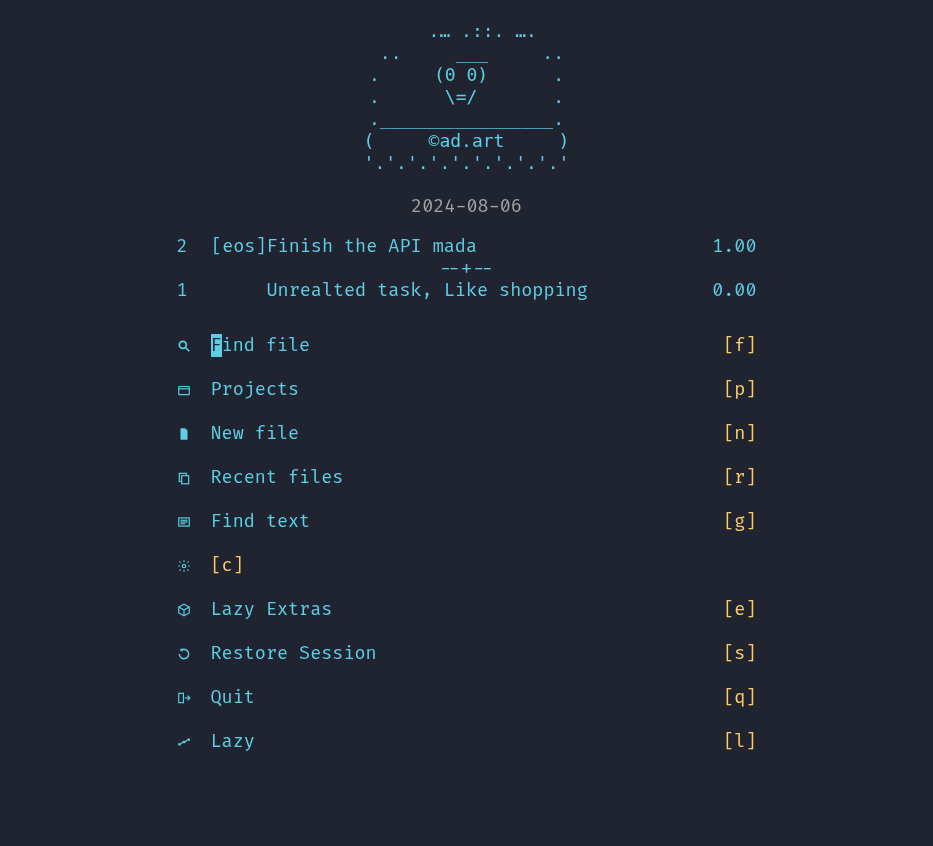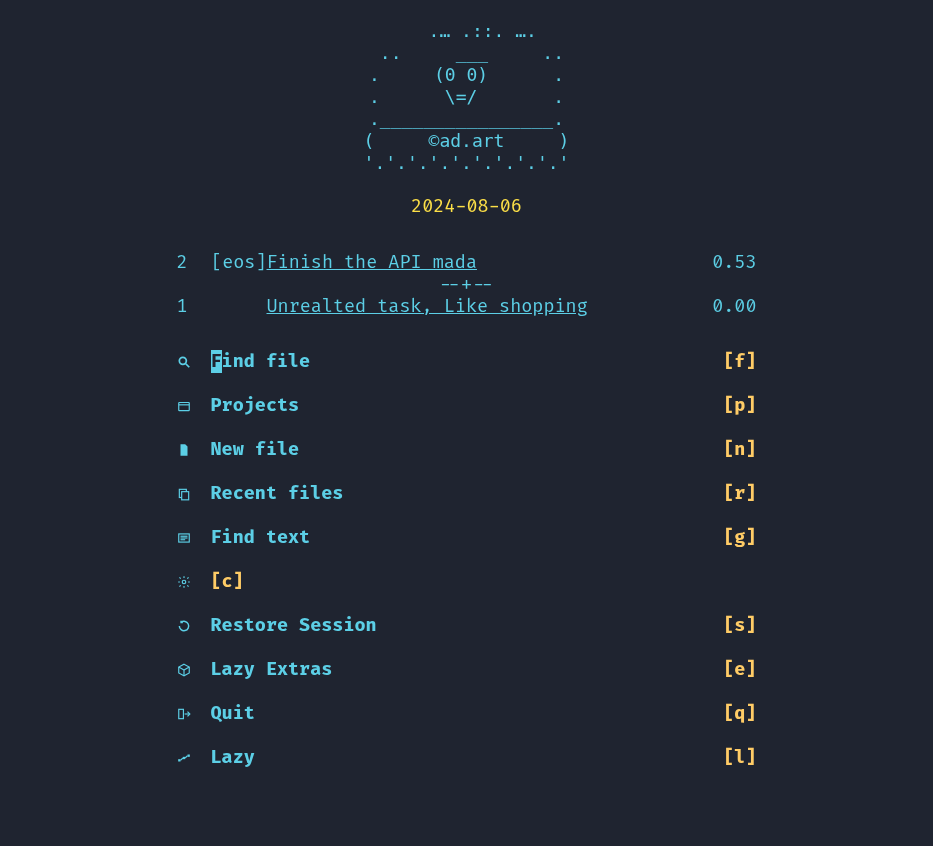--- a/index.html
+++ b/index.html
@@ -25,53 +25,51 @@
     .ascii-art {
       text-align: center;
       color: #5ccfe6;
       white-space: pre;
       font-size: 18px;
       line-height: 22px;
       margin-bottom: 22px;
     }
     .date {
       text-align: center;
-      color: #fde047;
-      margin-bottom: 34px;
+      color: #a3a3a3;
+      margin-bottom: 18px;
     }
     .task-section {
       margin-bottom: 22px;
     }
     .task-row {
       display: flex;
       color: #5ccfe6;
     }
     .task-num {
       width: 24px;
       text-align: left;
     }
     .task-tag {
       width: 66px;
       text-align: right;
     }
     .task-desc {
       flex: 1;
       text-align: left;
-      text-decoration: underline;
     }
     .task-score {
       text-align: right;
     }
     .divider {
       text-align: center;
       color: #5ccfe6;
     }
     .menu {
       margin-bottom: 22px;
-      font-weight: bold;
     }
     .menu-item {
       display: flex;
       align-items: center;
       height: 44px;
       color: #5ccfe6;
     }
     .menu-icon {
       width: 34px;
       display: flex;
@@ -113,21 +111,21 @@
 (     ©ad.art     )
 '.'.'.'.'.'.'.'.'.'</pre>
 
   <div class="date">2024-08-06</div>
 
   <div class="task-section">
     <div class="task-row">
       <span class="task-num">2</span>
       <span class="task-tag">[eos]</span>
       <span class="task-desc">Finish the API mada</span>
-      <span class="task-score">0.53</span>
+      <span class="task-score">1.00</span>
     </div>
     <div class="divider">--+--</div>
     <div class="task-row">
       <span class="task-num">1</span>
       <span class="task-tag"></span>
       <span class="task-desc">Unrealted task, Like shopping</span>
       <span class="task-score">0.00</span>
     </div>
   </div>
 
@@ -194,40 +192,40 @@
         <svg viewBox="0 0 24 24" fill="none" stroke="#5ccfe6" stroke-width="2">
             <circle cx="12" cy="12" r="3"></circle>
             <path d="M12 2v3M12 19v3M4.2 4.2l2.1 2.1M17.7 17.7l2.1 2.1M2 12h3M19 12h3M4.2 19.8l2.1-2.1M17.7 6.3l2.1-2.1"></path>
           </svg>
       </span>
       <span class="menu-key">[c]</span>
     </div>
 
     <div class="menu-item">
       <span class="menu-icon">
-        <svg viewBox="0 0 24 24" fill="none" stroke="#5ccfe6" stroke-width="2.5">
-            <path d="M4 12a8 8 0 1 0 3-6.2"></path>
-            <polyline points="7 3 7 6 10 6"></polyline>
-          </svg>
-      </span>
-      <span class="menu-label">Restore Session</span>
-      <span class="menu-key">[s]</span>
-    </div>
-
-    <div class="menu-item">
-      <span class="menu-icon">
         <svg viewBox="0 0 24 24" fill="none" stroke="#5ccfe6" stroke-width="2">
             <polygon points="12 2 21 7 21 17 12 22 3 17 3 7"></polygon>
             <line x1="3" y1="7" x2="12" y2="12"></line>
             <line x1="21" y1="7" x2="12" y2="12"></line>
             <line x1="12" y1="12" x2="12" y2="22"></line>
           </svg>
       </span>
       <span class="menu-label">Lazy Extras</span>
       <span class="menu-key">[e]</span>
+    </div>
+
+    <div class="menu-item">
+      <span class="menu-icon">
+        <svg viewBox="0 0 24 24" fill="none" stroke="#5ccfe6" stroke-width="2.5">
+            <path d="M4 12a8 8 0 1 0 3-6.2"></path>
+            <polyline points="7 3 7 6 10 6"></polyline>
+          </svg>
+      </span>
+      <span class="menu-label">Restore Session</span>
+      <span class="menu-key">[s]</span>
     </div>
 
     <div class="menu-item">
       <span class="menu-icon">
         <svg viewBox="0 0 24 24" fill="none" stroke="#5ccfe6" stroke-width="2">
             <rect x="3" y="4" width="8" height="16"></rect>
             <line x1="13" y1="12" x2="21" y2="12"></line>
             <polyline points="18 8 22 12 18 16"></polyline>
           </svg>
       </span>

